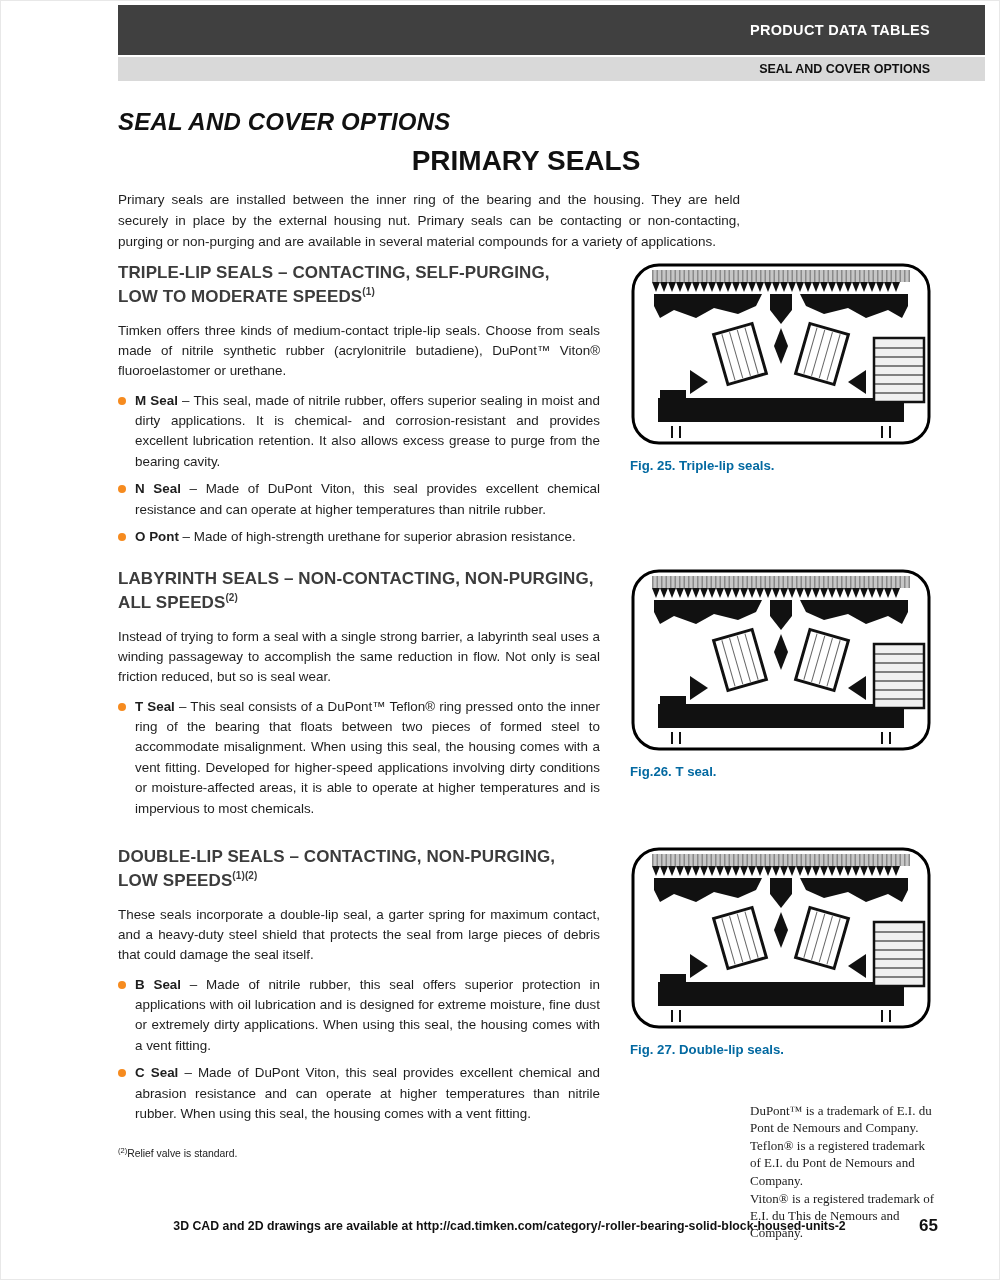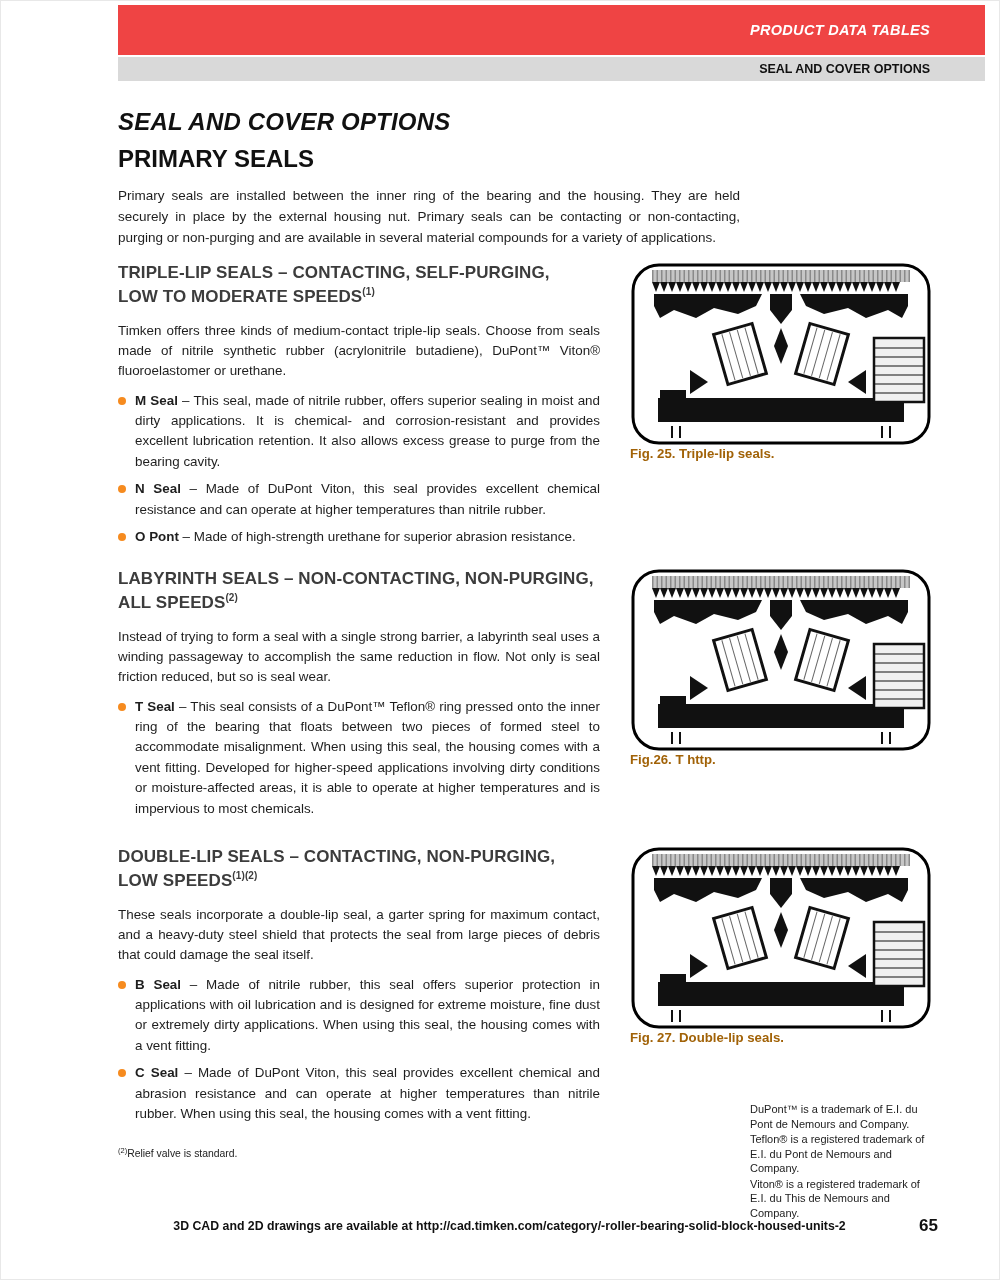--- a/index.html
+++ b/index.html
@@ -2,52 +2,52 @@
 <html><head>
 <meta charset="utf-8">
 <style>
   html,body{margin:0;padding:0;}
   body{
     width:1000px;height:1280px;position:relative;background:#ffffff;
     font-family:"Liberation Sans", sans-serif;color:#1e1e1e;
     box-shadow: inset 0 0 0 1px #e8e8e8;overflow:hidden;
   }
   .header-black{
-    position:absolute;left:118px;right:15px;top:5px;height:50px;background:#ef4444;
-    display:flex;align-items:center;justify-content:flex-end;padding-right:55px;box-sizing:border-box;font-style:italic;
+    position:absolute;left:118px;right:15px;top:5px;height:50px;background:#404040;
+    display:flex;align-items:center;justify-content:flex-end;padding-right:55px;box-sizing:border-box;
   }
   .header-black span{color:#ffffff;font-weight:bold;font-size:14.5px;letter-spacing:.3px;}
   .subheader-gray{
     position:absolute;left:118px;right:15px;top:57px;height:24px;background:#d9d9d9;
     display:flex;align-items:center;justify-content:flex-end;padding-right:55px;box-sizing:border-box;
   }
   .subheader-gray span{color:#101010;font-weight:bold;font-size:12.5px;}
   .intro-block{position:absolute;left:118px;top:108px;width:816px;}
   .title{font-style:italic;font-weight:bold;font-size:24px;margin:0;color:#111;letter-spacing:.2px;}
-  .subtitle{font-weight:bold;font-size:24px;margin:9px 0 0 0;color:#111;}
+  .subtitle{font-weight:bold;font-size:28px;margin:9px 0 0 0;color:#111;text-align:center;}
   .intro{width:622px;font-size:13.5px;line-height:1.55;text-align:justify;margin-top:13px;}
   .section{position:absolute;left:118px;display:flex;}
   .sec-1{top:262px;}
   .sec-2{top:568px;}
   .sec-3{top:846px;}
   .text-col{width:482px;}
   .fig-col{width:302px;margin-left:30px;}
   .sec-heading{font-size:17px;font-weight:bold;color:#3c3c3c;margin:0 0 12px 0;line-height:1.35;letter-spacing:.1px;}
   .sec-heading sup{font-size:10px;}
   .body-text{font-size:13.4px;line-height:1.52;text-align:justify;margin:0 0 9px 0;}
   ul.seal-list{list-style:none;margin:4px 0 0 0;padding:0;}
   ul.seal-list li{position:relative;padding-left:17px;font-size:13.4px;line-height:1.52;text-align:justify;margin-bottom:7px;}
   ul.seal-list li .dot{position:absolute;left:0;top:6px;width:8px;height:8px;border-radius:50%;background:#f68b1f;}
   .term{font-weight:bold;}
   .fig-box svg{width:302px;height:184px;display:block;}
-  .fig-caption{font-size:13.2px;font-weight:bold;margin-top:0;color:#a16207;}
+  .fig-caption{font-size:13.2px;font-weight:bold;margin-top:12px;color:#0369a1;}
   .footnotes{position:absolute;left:118px;top:1146px;width:562px;font-size:10.4px;line-height:1.4;color:#222;}
   .footnote{margin:0 0 1px 0;}
   .footnote sup{font-size:7.5px;}
-  .trademarks{position:absolute;left:750px;top:1102px;width:186px;font-size:11px;line-height:1.32;color:#222;}
+  .trademarks{position:absolute;left:750px;top:1102px;width:186px;font-size:13px;line-height:1.32;color:#222;font-family:Liberation Serif, serif;}
   .trademark{margin:0 0 1px 0;}
   .footer{position:absolute;left:118px;right:62px;top:1216px;display:flex;align-items:center;}
   .footer-text{flex:1;text-align:center;font-weight:bold;font-size:12.3px;color:#111;}
   .page-number{font-weight:bold;font-size:17px;margin-left:18px;color:#111;}
   .defs-holder{position:absolute;width:0;height:0;overflow:hidden;}
 </style>
 </head>
 <body>
 
 <svg class="defs-holder" aria-hidden="true">
@@ -159,21 +159,21 @@
         <span class="dot"></span><span class="term">T Seal</span><span> – This seal consists of a DuPont™ Teflon® ring pressed onto the inner ring of the bearing that floats between two pieces of formed steel to accommodate misalignment. When using this seal, the housing comes with a vent fitting. Developed for higher-speed applications involving dirty conditions or moisture-affected areas, it is able to operate at higher temperatures and is impervious to most chemicals.</span>
       </li>
     </ul>
   </div>
   <div class="fig-col">
     <div class="fig-box">
       <svg viewBox="0 0 302 184">
           <use href="#bearing-fig"></use>
         </svg>
     </div>
-    <div class="fig-caption">Fig.26. T http.</div>
+    <div class="fig-caption">Fig.26. T seal.</div>
   </div>
 </div>
 
 <div class="section sec-3">
   <div class="text-col">
     <h3 class="sec-heading">
       <span>DOUBLE-LIP SEALS – CONTACTING, NON-PURGING,</span><br>
       <span>LOW SPEEDS</span><sup>(1)(2)</sup>
     </h3>
     <p class="body-text">These seals incorporate a double-lip seal, a garter spring for maximum contact, and a heavy-duty steel shield that protects the seal from large pieces of debris that could damage the seal itself.</p>

